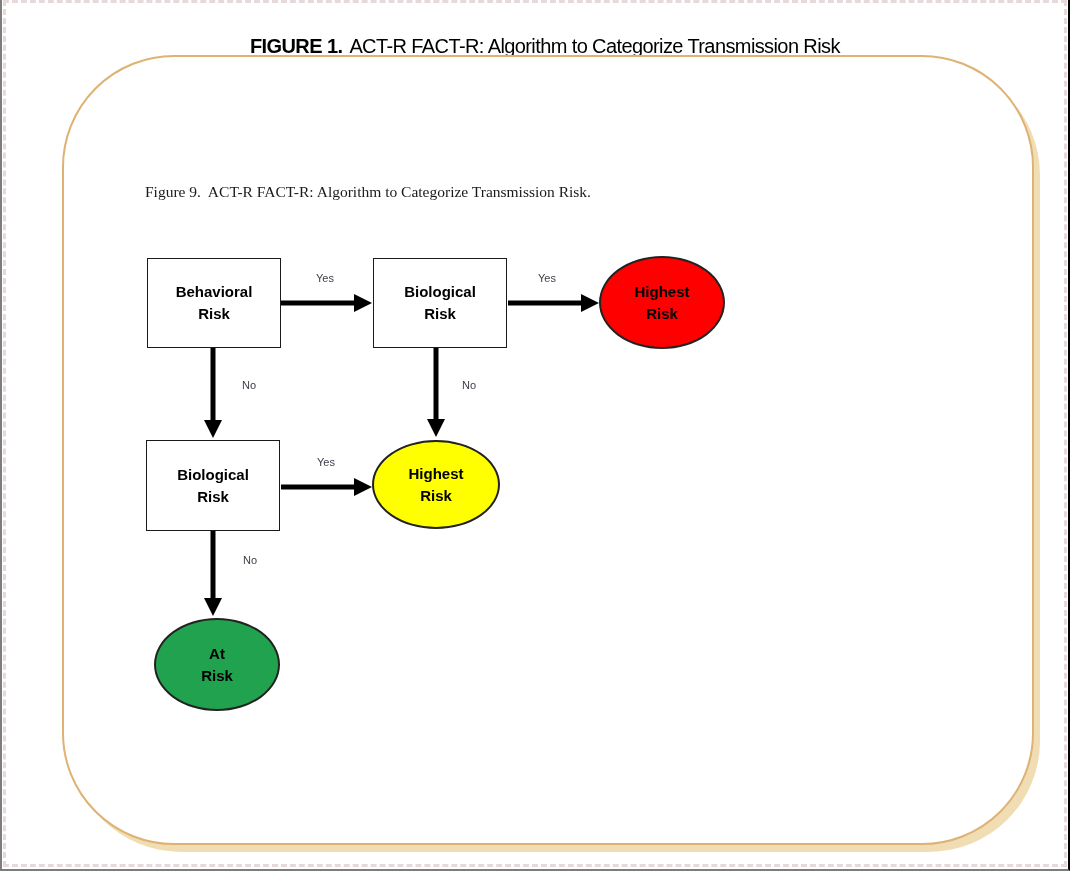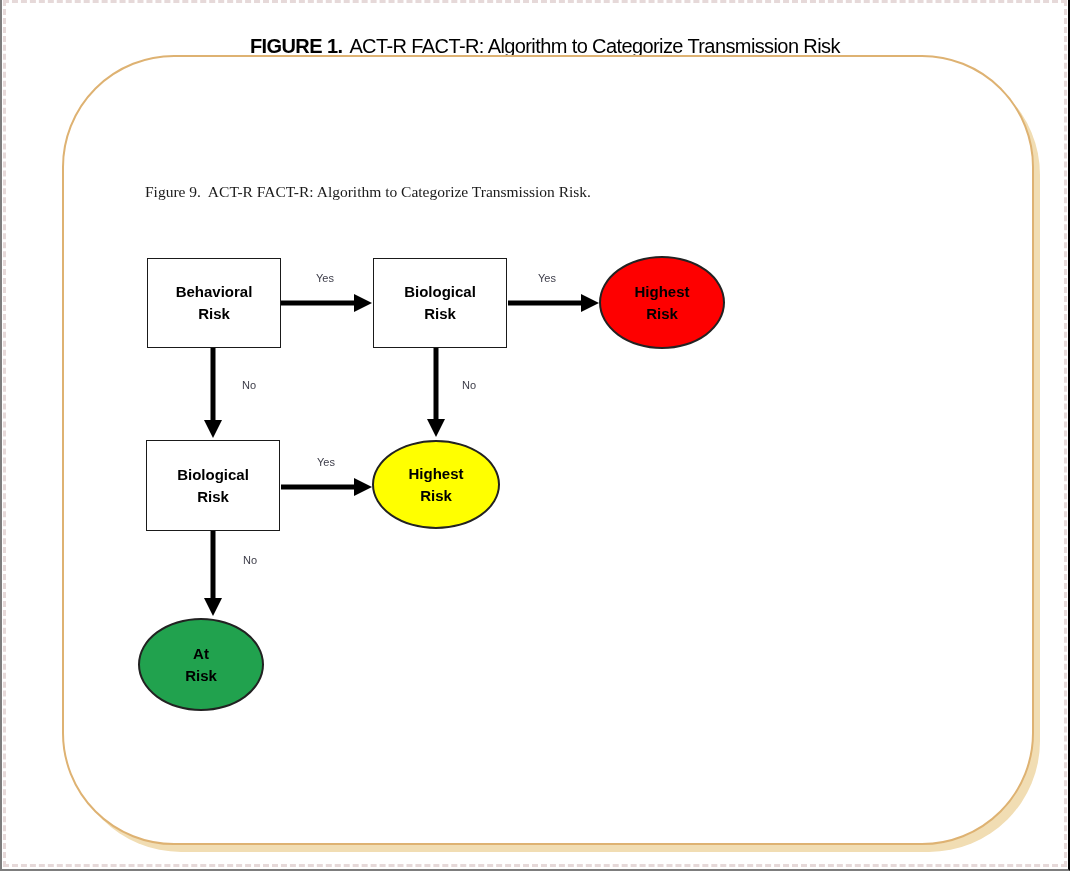--- a/index.html
+++ b/index.html
@@ -68,21 +68,21 @@
     white-space: pre-line;
     box-sizing: border-box;
   }
   .node.rect   { background: #ffffff; border: 1.5px solid #1a1a1a; }
   .node.oval   { border: 2px solid #222222; border-radius: 50%; }
   .n-behavioral { left: 145px; top: 258px; width: 134px; height: 90px; }
   .n-bio1       { left: 371px; top: 258px; width: 134px; height: 90px; }
   .n-highest    { left: 597px; top: 256px; width: 126px; height: 93px; text-align: center; }
   .n-bio2       { left: 144px; top: 440px; width: 134px; height: 91px; }
   .n-higher     { left: 370px; top: 440px; width: 128px; height: 89px; }
-  .n-atrisk     { left: 136px; top: 618px; width: 126px; height: 93px; }
+  .n-atrisk     { left: 152px; top: 618px; width: 126px; height: 93px; }
   .edges-svg { position: absolute; left: 0; top: 0; pointer-events: none; }
   .edge-label {
     position: absolute;
     transform: translate(-50%, -50%);
     font-size: 11px;
     color: #3d3d49;
     white-space: nowrap;
   }
   .l-yes1 { left: 323px; top: 278px; }
   .l-yes2 { left: 545px; top: 278px; }

